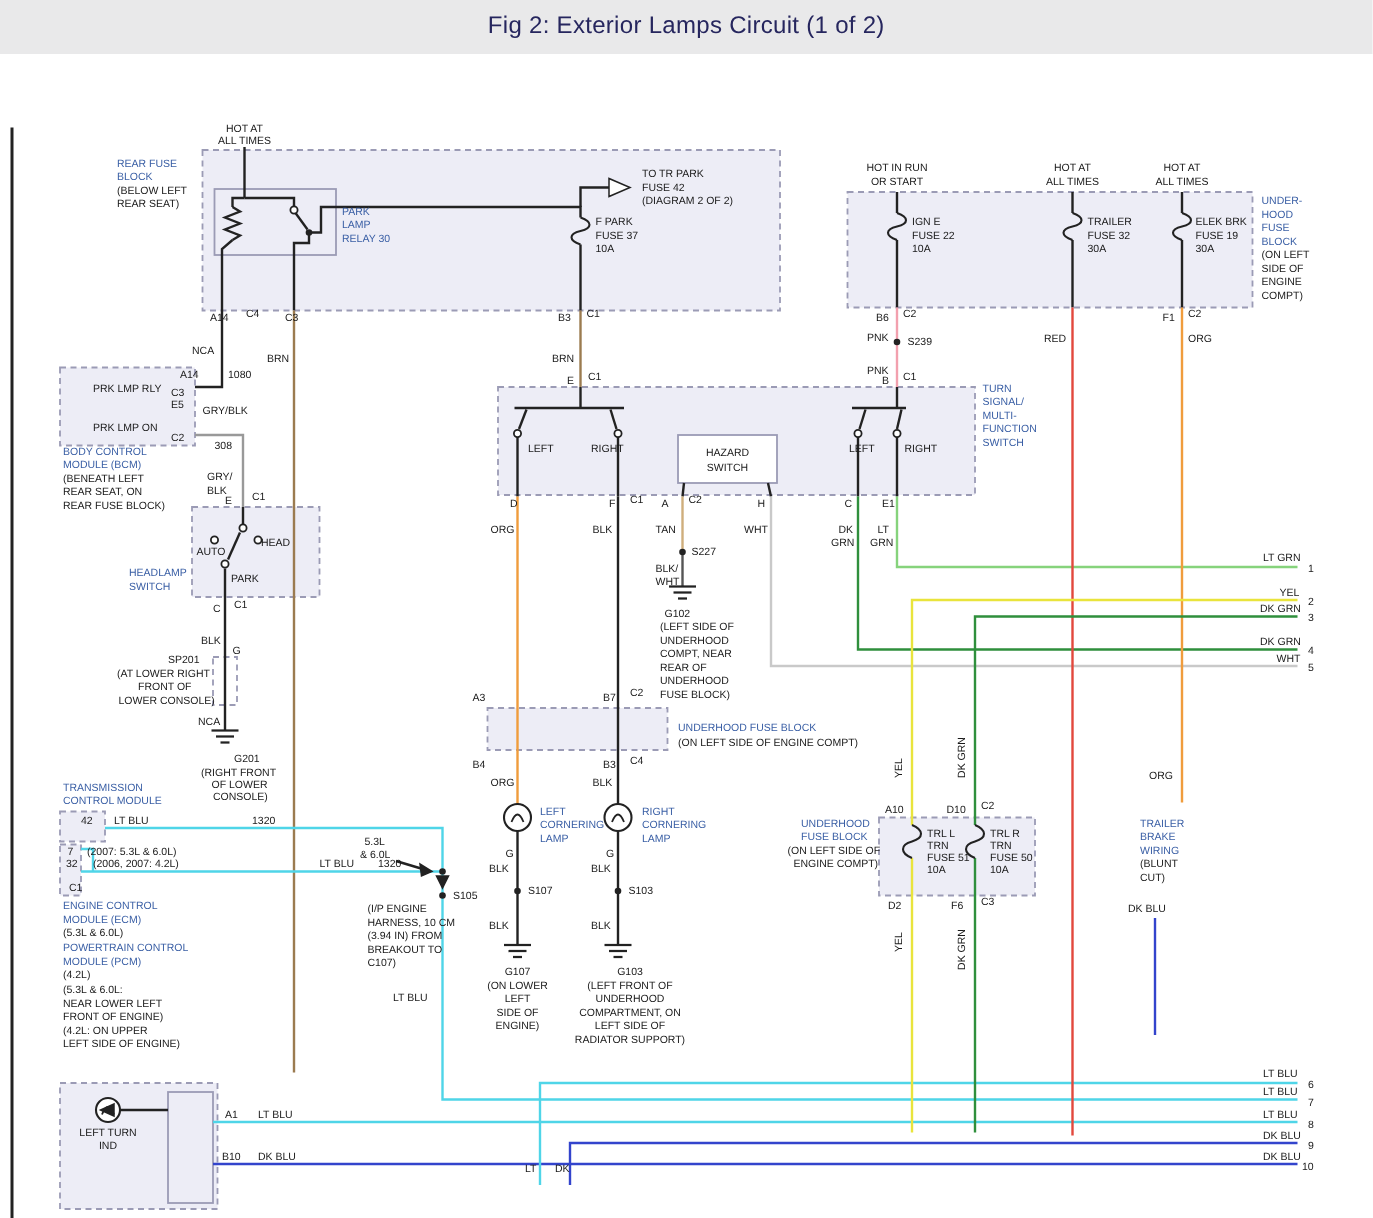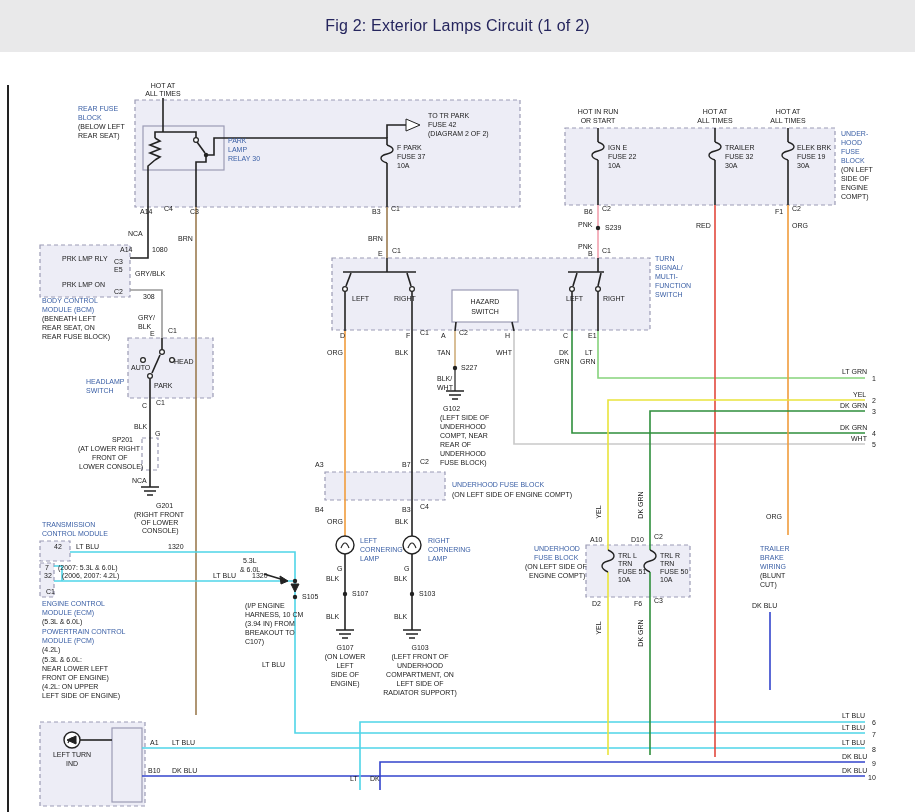--- a/index.html
+++ b/index.html
@@ -1,18 +1,18 @@
 <!DOCTYPE html>
 <html><head>
 <meta charset="utf-8">
 <style>
   html,body{margin:0;padding:0;}
   body{width:915px;height:812px;background:#ffffff;position:relative;overflow:hidden;
        font-family:"Liberation Sans", sans-serif;}
-  .titlebar{position:absolute;top:0;left:0;width:915px;height:52px;background:#e9e9ea;
+  .titlebar{position:absolute;top:0;left:0;width:915px;height:36px;background:#e9e9ea;
             display:flex;align-items:center;justify-content:center;z-index:2;}
   .titlebar .title{font-size:16px;color:#26265e;letter-spacing:.2px;}
   svg{position:absolute;top:0;left:0;z-index:1;}
   text{font-family:"Liberation Sans", sans-serif;}
 </style>
 </head>
 <body>
 
 <div class="titlebar">
   <div class="title">Fig 2: Exterior Lamps Circuit (1 of 2)</div>

